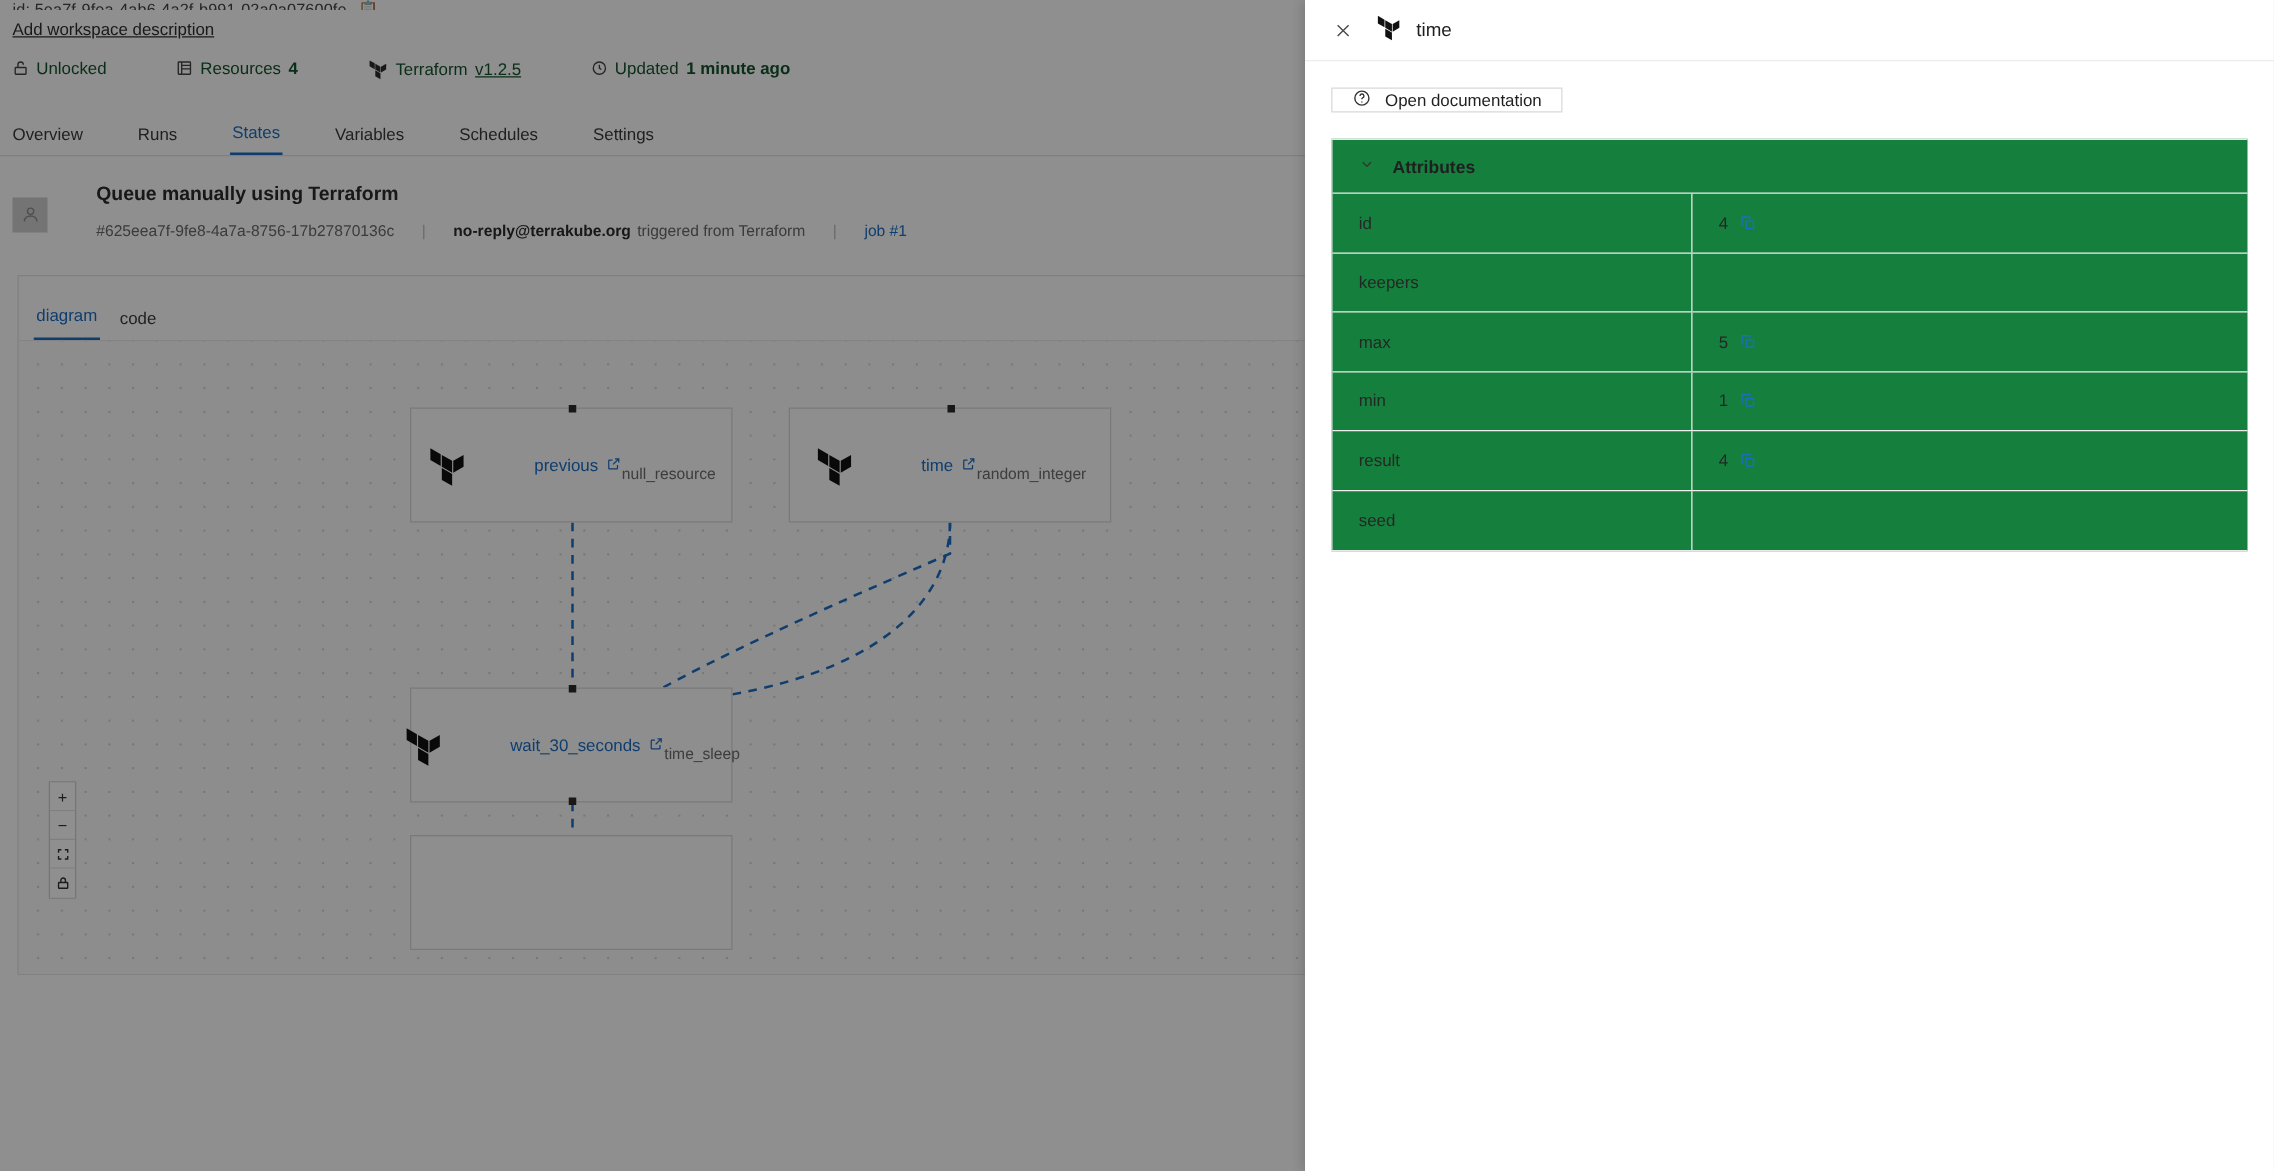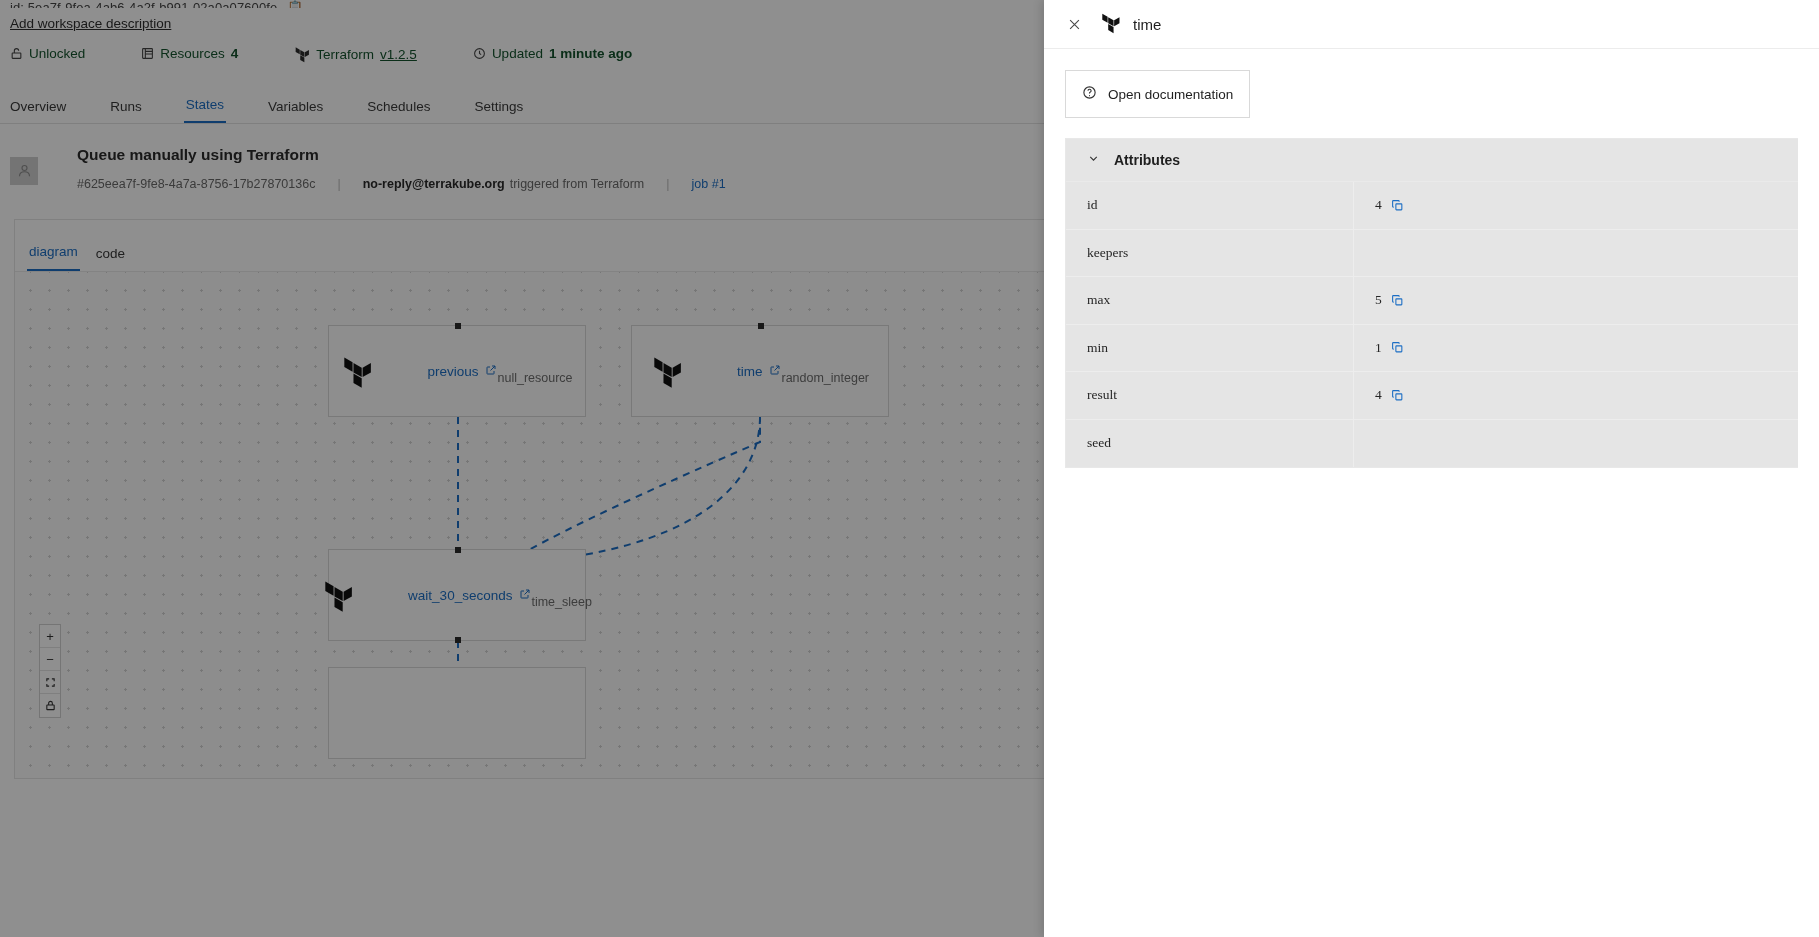--- a/index.html
+++ b/index.html
@@ -198,45 +198,44 @@
   .panel-title {
     font-size: 15px; color: #1f1f1f;
     display: flex; align-items: center; gap: 12px;
   }
   .panel-body { padding: 21px 21px 0 21px; }
 
   .doc-btn {
     display: inline-flex; align-items: center; gap: 11px;
     border: 1px solid #d9d9d9;
     background: #fff;
-    padding: 14px 16px;
+    padding: 0 16px;
     font-size: 13.5px;
     color: #1f1f1f;
     cursor: pointer;
     font-family: "Liberation Sans", sans-serif;
   }
 
   .attr-card {
     margin-top: 20px;
     border: 1px solid #e8e8e8;
     border-right: none;
-    background: #e5e5e5;
+    background: #15803d;
   }
   .attr-head {
     display: flex; align-items: center; gap: 14px;
     padding: 13px 21px;
     font-size: 14px; font-weight: 700; color: #1f1f1f;
     border-bottom: 1px solid #eaeaea;
     cursor: pointer;
   }
   .attr-row {
     display: flex;
     border-bottom: 1px solid #ededed;
     min-height: 47.5px;
-    font-family: Liberation Serif, serif;
   }
   .attr-row:last-child { border-bottom: none; }
   .attr-key {
     width: 288px;
     flex: none;
     display: flex; align-items: center;
     padding: 0 21px;
     font-size: 13.5px; color: #262626;
     border-right: 1px solid #ededed;
   }

